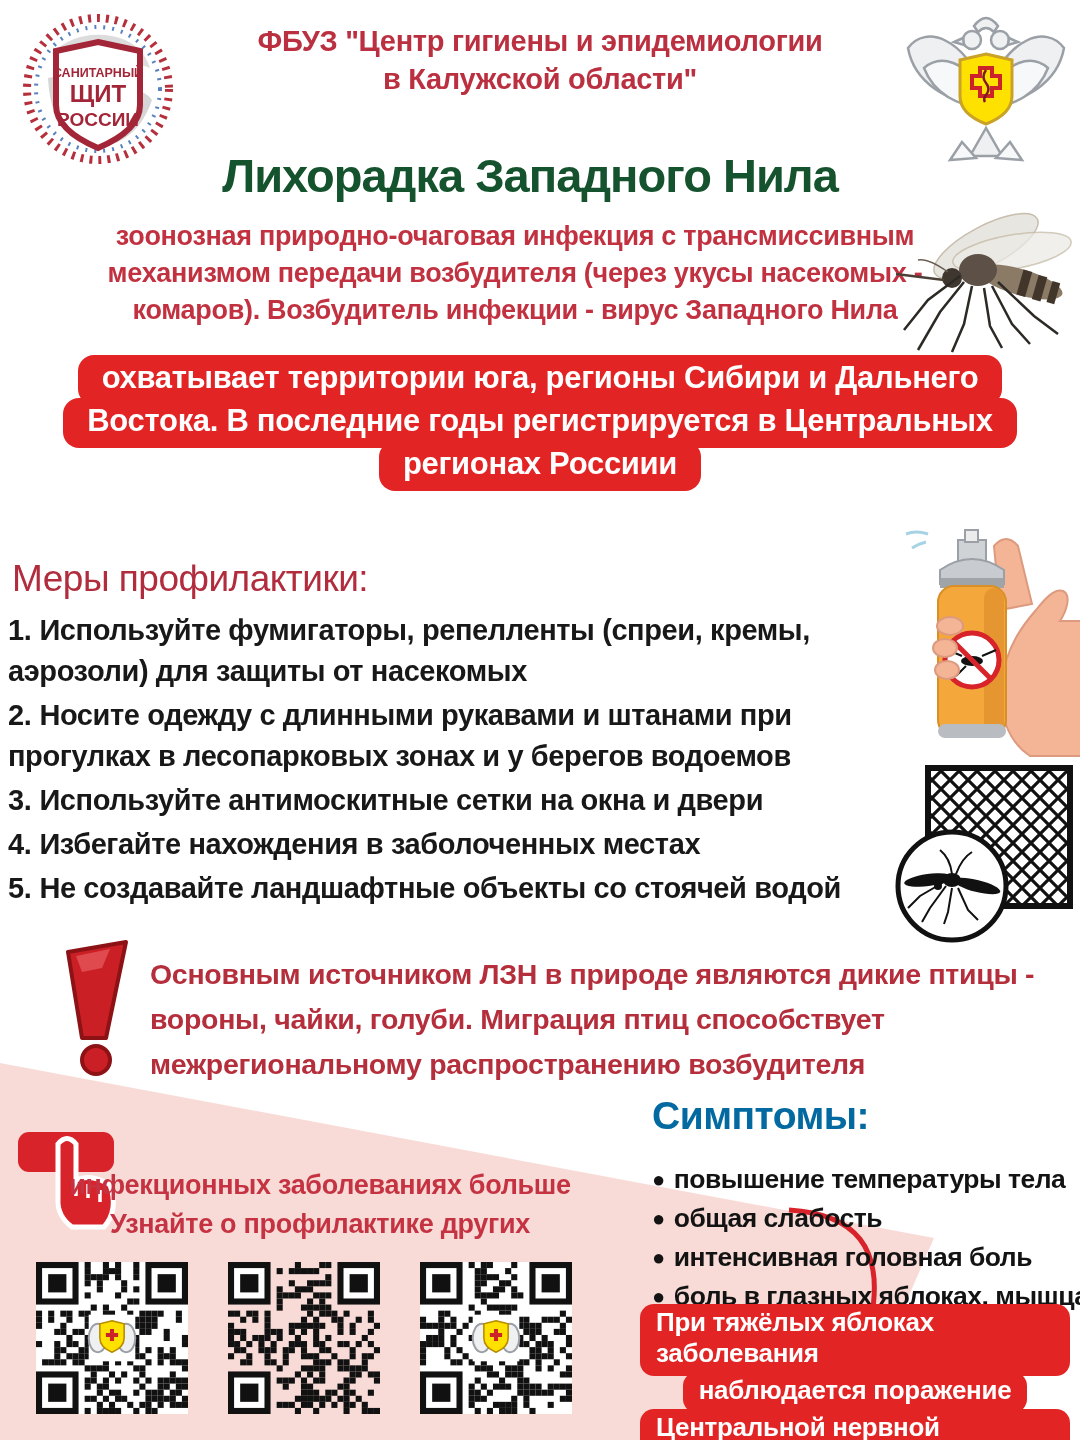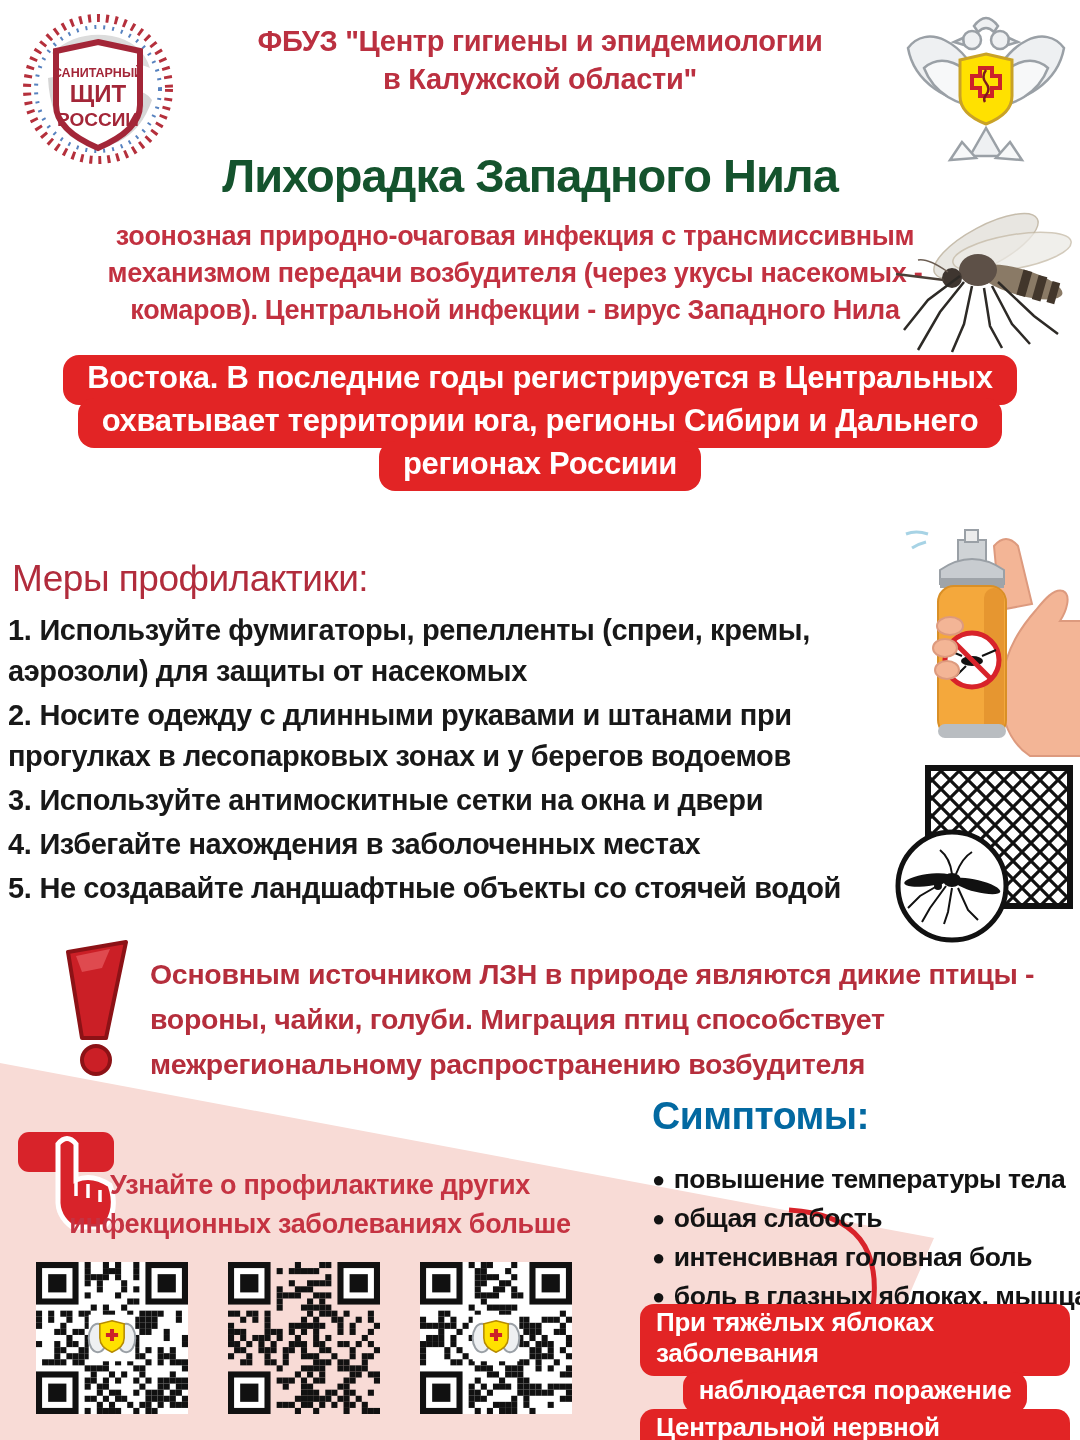--- a/index.html
+++ b/index.html
@@ -105,21 +105,21 @@
       <path d="M86 60 q-5 7 0 13 q5 6 0 12 q-3 4 -1 7" fill="none" stroke="#7d1a1f" stroke-width="2.5"></path>
     </svg>
   </div>
 
   <div class="abs main-title">Лихорадка Западного Нила</div>
 
   <div class="abs subtitle">
 
   <div>зоонозная природно-очаговая инфекция с трансмиссивным</div>
       <div>механизмом передачи возбудителя (через укусы насекомых -</div>
-      <div>комаров). Центральной инфекции - вирус Западного Нила</div>
+      <div>комаров). Возбудитель инфекции - вирус Западного Нила</div>
     </div>
 
   <div class="abs" style="left:888px;top:188px;width:192px;height:168px;">
     <svg viewBox="0 0 192 168" width="192" height="168">
       <ellipse cx="98" cy="58" rx="58" ry="20" fill="#e3e0da" opacity="0.8" stroke="#b9ad98" stroke-width="1.5" transform="rotate(-28 98 58)"></ellipse>
       <ellipse cx="124" cy="64" rx="60" ry="17" fill="#eceae5" opacity="0.75" stroke="#c4b9a5" stroke-width="1.5" transform="rotate(-10 124 64)"></ellipse>
       <g transform="rotate(16 132 94)">
         <ellipse cx="132" cy="94" rx="44" ry="13" fill="#8a7a66"></ellipse>
         <rect x="132" y="81" width="9" height="26" fill="#42362b"></rect>
         <rect x="148" y="82" width="9" height="25" fill="#42362b"></rect>
@@ -137,25 +137,25 @@
         <path d="M110 94 L146 128 L170 146"></path>
         <path d="M72 88 L40 112 L16 142"></path>
       </g>
     </svg>
   </div>
 
   <div class="abs alert-block">
 
 
       <div class="hl-row">
+        <span class="hl-pill">охватывает территории юга, регионы Сибири и Дальнего</span>
+      </div>
+
+      <div class="hl-row">
         <span class="hl-pill">Востока. В последние годы регистрируется в Центральных</span>
-      </div>
-
-      <div class="hl-row">
-        <span class="hl-pill">охватывает территории юга, регионы Сибири и Дальнего</span>
       </div>
 
       <div class="hl-row">
         <span class="hl-pill">регионах Россиии</span>
       </div>
     </div>
 
   <div class="abs prevention-heading">Меры профилактики:</div>
   <div class="abs prevention-list">
 
@@ -252,22 +252,22 @@
         <path d="M46 20 q9 -11 18 0 l0 36 q16 -7 34 5 q9 25 -6 42 l-32 0 q-15 -11 -14 -28 Z"></path>
       </g>
       <g stroke="#ffffff" stroke-width="3.5" fill="none">
         <path d="M64 58 l0 14 M76 60 l0 14 M88 66 l0 12"></path>
       </g>
     </svg>
   </div>
 
   <div class="abs cta-text">
 
-  <div>Узнайте о профилактике других</div>
-      <div>инфекционных заболеваниях больше</div>
+  <div>инфекционных заболеваниях больше</div>
+      <div>Узнайте о профилактике других</div>
     </div>
 
   <div class="qr" style="left:36px;">
       <svg viewBox="0 0 150 150">
         <rect x="0" y="0" width="150" height="150" fill="#ffffff"></rect>
         <rect x="48" y="0" width="6" height="6" fill="#111"></rect>
         <rect x="66" y="0" width="6" height="6" fill="#111"></rect>
         <rect x="78" y="0" width="6" height="6" fill="#111"></rect>
         <rect x="96" y="0" width="6" height="6" fill="#111"></rect>
         <rect x="48" y="6" width="6" height="6" fill="#111"></rect>

